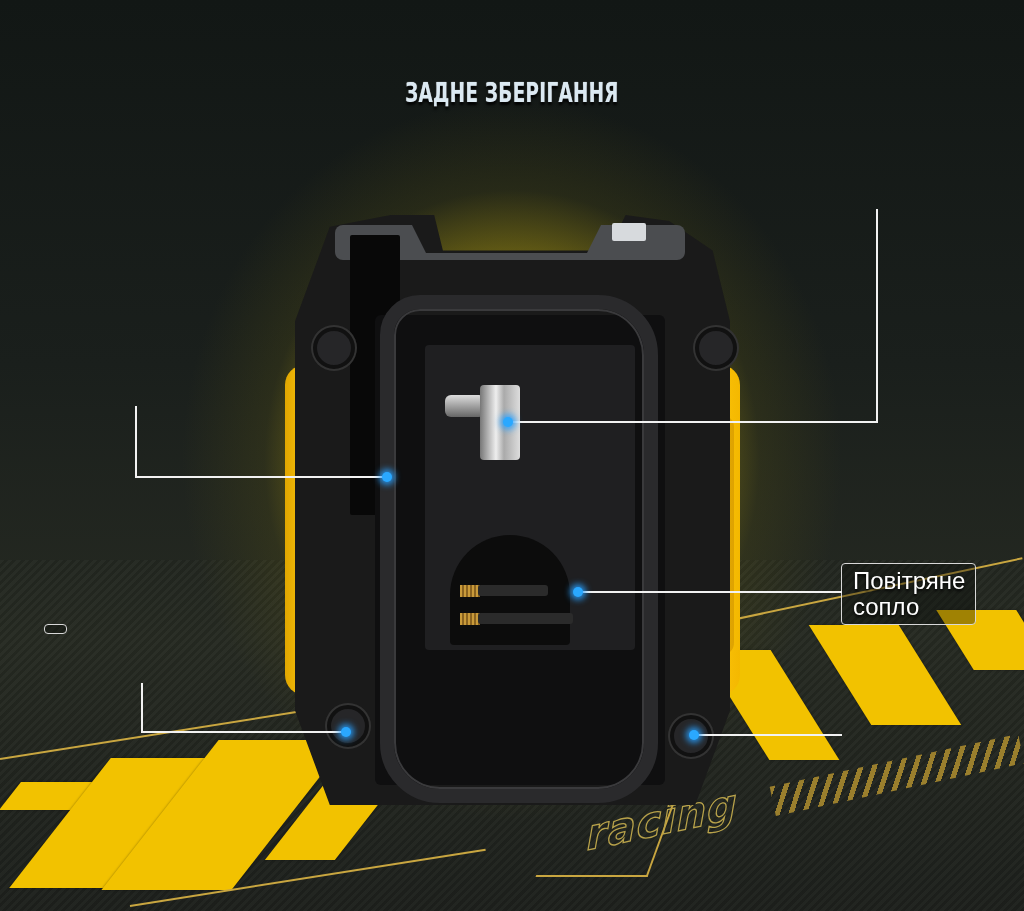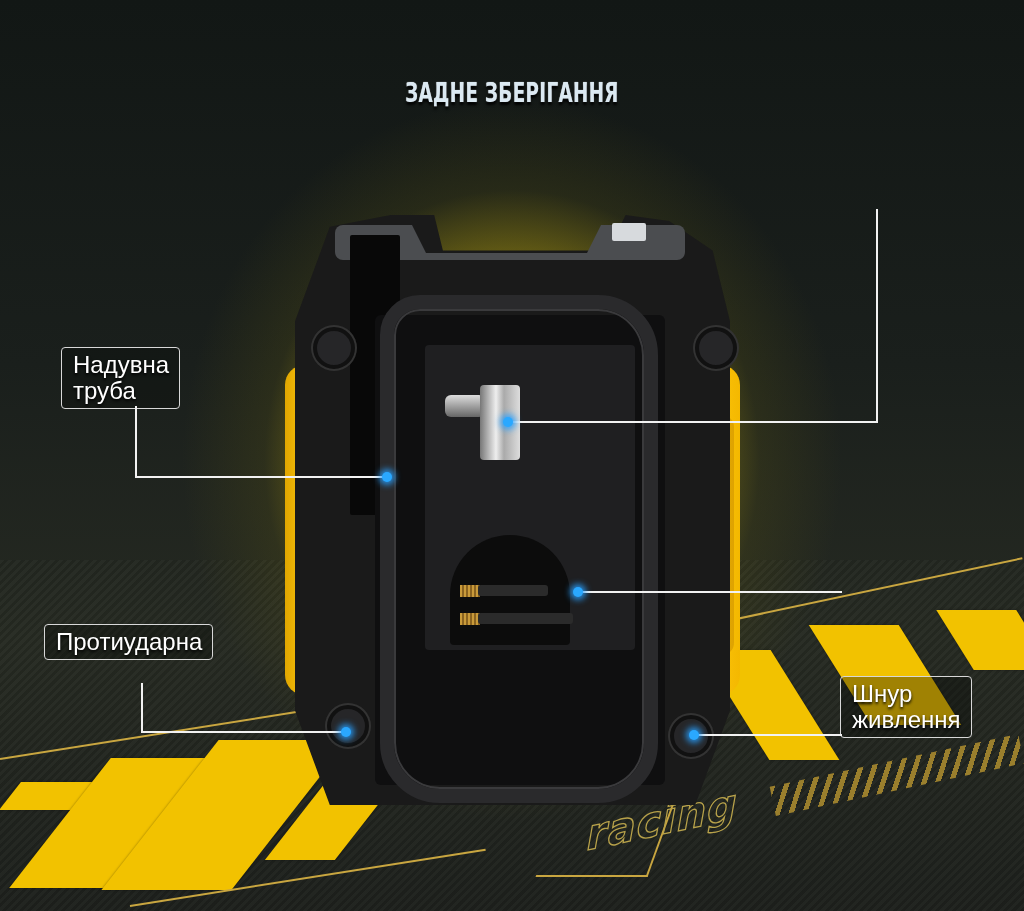--- a/index.html
+++ b/index.html
@@ -91,37 +91,32 @@
     <div class="foot" style="left:28px;top:112px;"></div>
     <div class="foot" style="left:410px;top:112px;"></div>
     <div class="foot" style="left:42px;top:490px;"></div>
     <div class="foot" style="left:385px;top:500px;"></div>
   </div>
 
   <div class="leader" style="left:876px;top:209px;width:2px;height:214px;"></div>
   <div class="leader" style="left:508px;top:421px;width:370px;height:2px;"></div>
   <div class="dot" style="left:503px;top:417px;"></div>
 
-  <div class="callout" style="left:61px;top:347px;">
-    <span class="line1">Надувна</span>
-    <span class="line2">труба</span>
-  </div>
   <div class="leader" style="left:135px;top:406px;width:2px;height:72px;"></div>
   <div class="leader" style="left:135px;top:476px;width:252px;height:2px;"></div>
   <div class="dot" style="left:382px;top:472px;"></div>
 
+  <div class="callout" style="left:841px;top:563px;">
+    <span class="line1">Повітряне</span>
+    <span class="line2">сопло</span>
+  </div>
   <div class="leader" style="left:578px;top:591px;width:264px;height:2px;"></div>
   <div class="dot" style="left:573px;top:587px;"></div>
 
   <div class="callout" style="left:44px;top:624px;">
-    <span class="line1">Протиударна</span>
   </div>
   <div class="leader" style="left:141px;top:683px;width:2px;height:49px;"></div>
   <div class="leader" style="left:141px;top:731px;width:205px;height:2px;"></div>
   <div class="dot" style="left:341px;top:727px;"></div>
 
-  <div class="callout" style="left:840px;top:676px;">
-    <span class="line1">Шнур</span>
-    <span class="line2">живлення</span>
-  </div>
   <div class="leader" style="left:694px;top:734px;width:148px;height:2px;"></div>
   <div class="dot" style="left:689px;top:730px;"></div>
 </div>
 
 </body></html>

